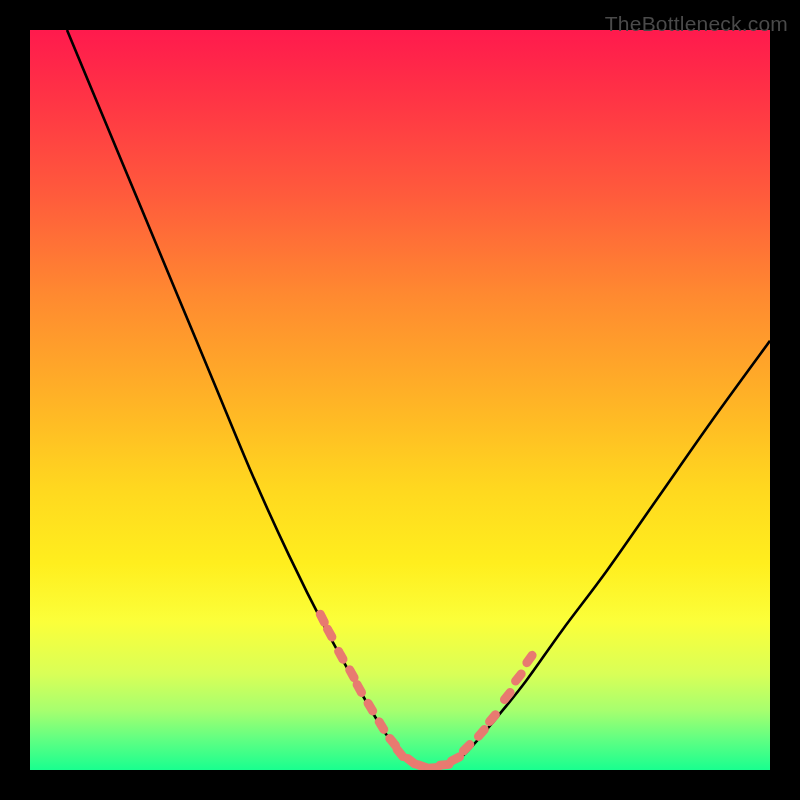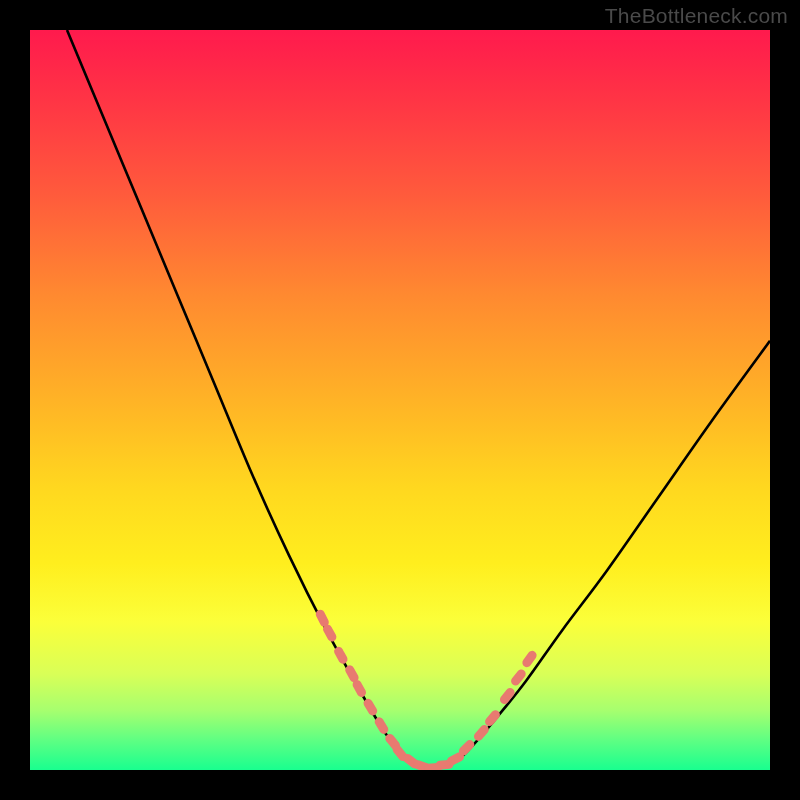--- a/index.html
+++ b/index.html
@@ -37,21 +37,21 @@
       #ffee1e 72%,
       #fbff3a 80%,
       #d9ff57 87%,
       #a6ff6f 92%,
       #5eff83 96%,
       #19ff8f 100%
     );
   }
   .watermark {
     position: absolute;
-    top: 4px;
+    top: 12px;
     right: 12px;
     color: #4a4a4a;
     font-size: 21px;
     font-weight: 500;
     letter-spacing: 0.2px;
   }
   svg.curve {
     position: absolute;
     top: 0;
     left: 0;

